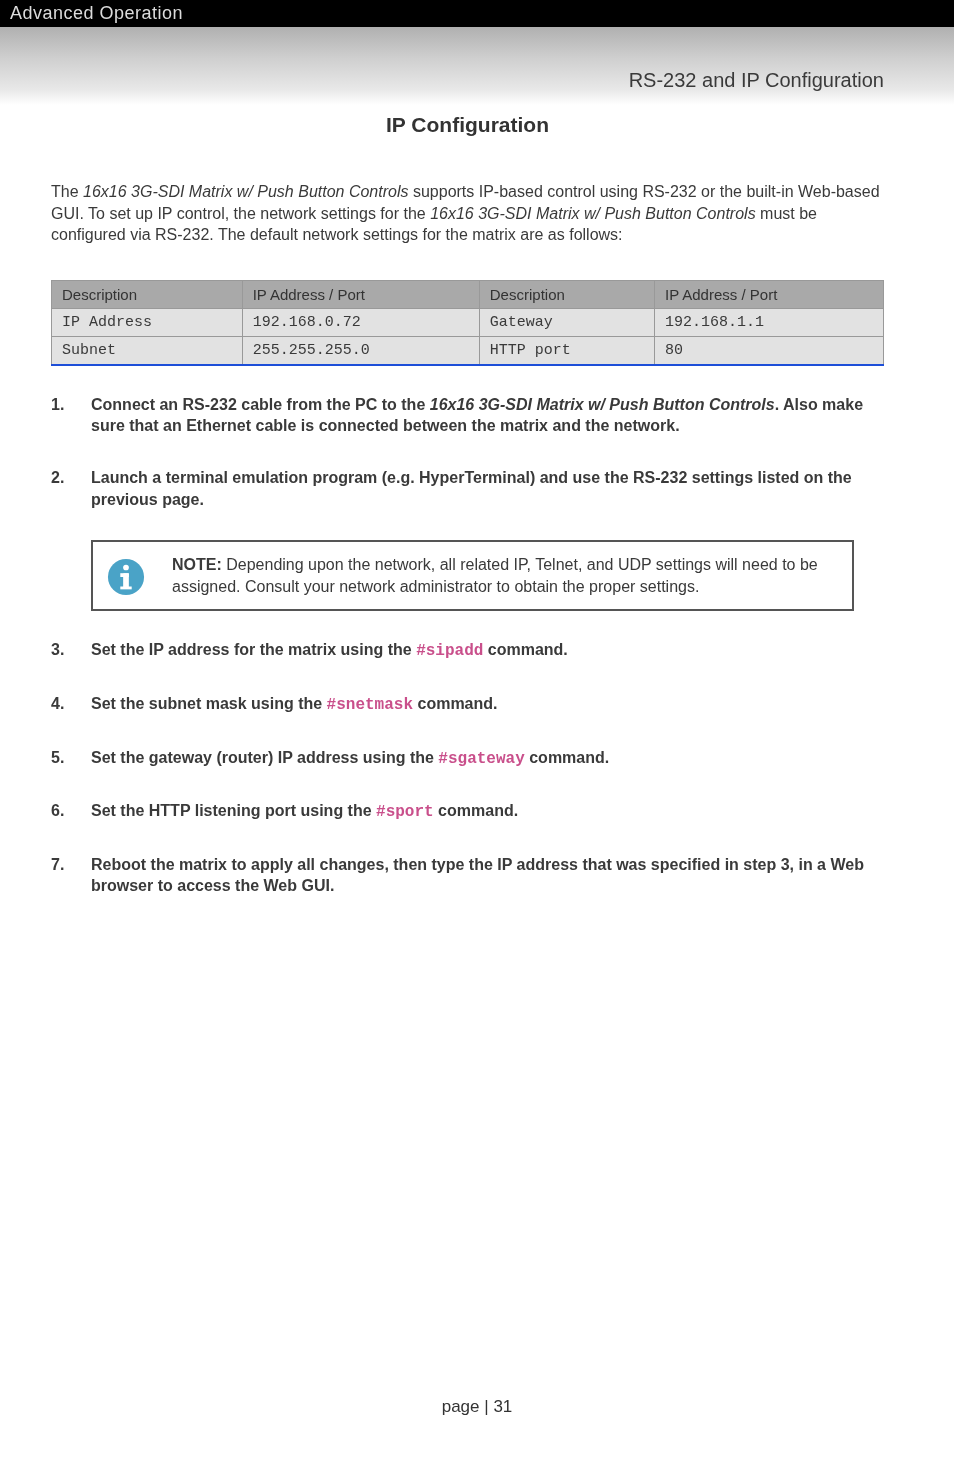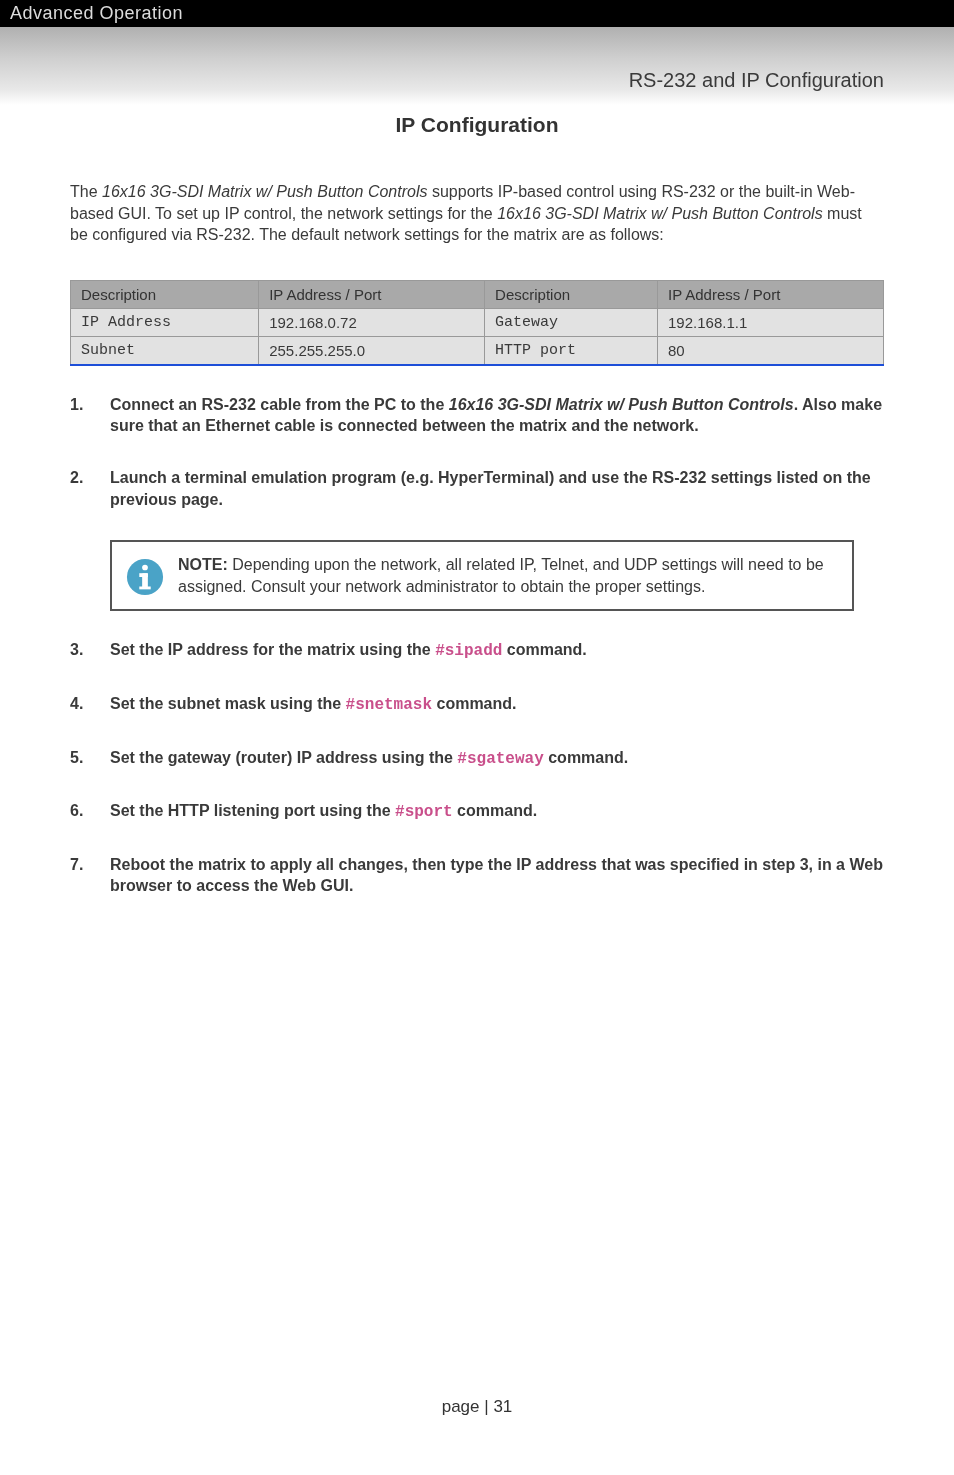--- a/index.html
+++ b/index.html
@@ -26,21 +26,21 @@
   }
   .subtitle {
     font-family: "Century Gothic", "Avant Garde", sans-serif;
     font-size: 20px;
     color: #3a3a3a;
     position: absolute;
     right: 70px;
     top: 42px;
   }
   .content {
-    padding: 8px 70px 0 70px;
+    padding: 8px 70px 0 51px;
   }
   h1 {
     font-family: "Century Gothic", "Avant Garde", sans-serif;
     font-size: 21px;
     font-weight: bold;
     text-align: center;
     margin-bottom: 44px;
     color: #333;
   }
   .intro {
@@ -62,21 +62,21 @@
     padding: 5px 10px;
     border: 1px solid #999;
     color: #333;
   }
   table.net td {
     background: #e2e2e2;
     padding: 5px 10px;
     border: 1px solid #999;
     font-family: Liberation Mono, monospace;
   }
-  table.net td.mono { font-family: Liberation Sans, sans-serif; margin-top: 16px; }
+  table.net td.mono { font-family: Liberation Mono, monospace; margin-top: 16px; }
   table.net tr:nth-child(3) td { border-bottom: 2px solid #1d4ed8; }
   ol.steps {
     list-style: none;
     counter-reset: step;
     font-size: 16px;
     line-height: 1.35;
     font-weight: bold;
   }
   ol.steps > li {
     counter-increment: step;
@@ -88,21 +88,21 @@
     width: 40px;
     flex-shrink: 0;
   }
   ol.steps > li > div { flex: 1; }
   .note-box {
     border: 2px solid #555;
     margin: 8px 30px 28px 40px;
     padding: 12px 16px 12px 14px;
     display: flex;
     align-items: flex-start;
-    gap: 14px;
+    gap: 27px;
     font-size: 16px;
     line-height: 1.35;
   }
   .info-icon {
     width: 38px;
     height: 38px;
     flex-shrink: 0;
     margin-top: 4px;
   }
   .cmd {

